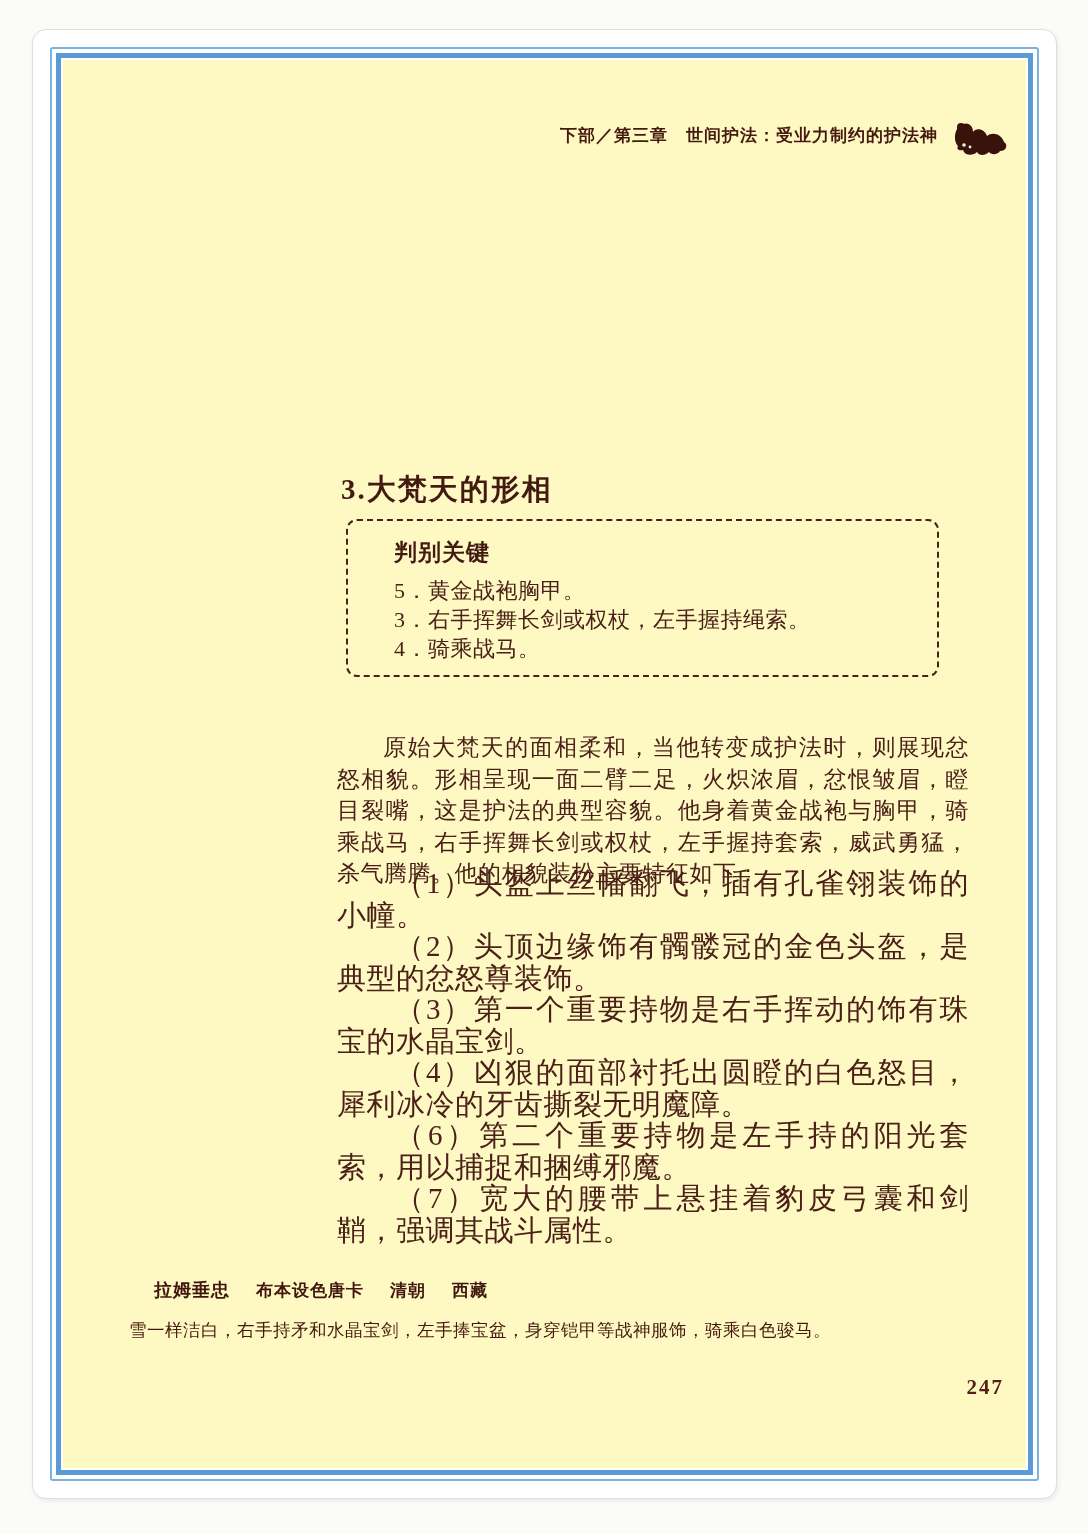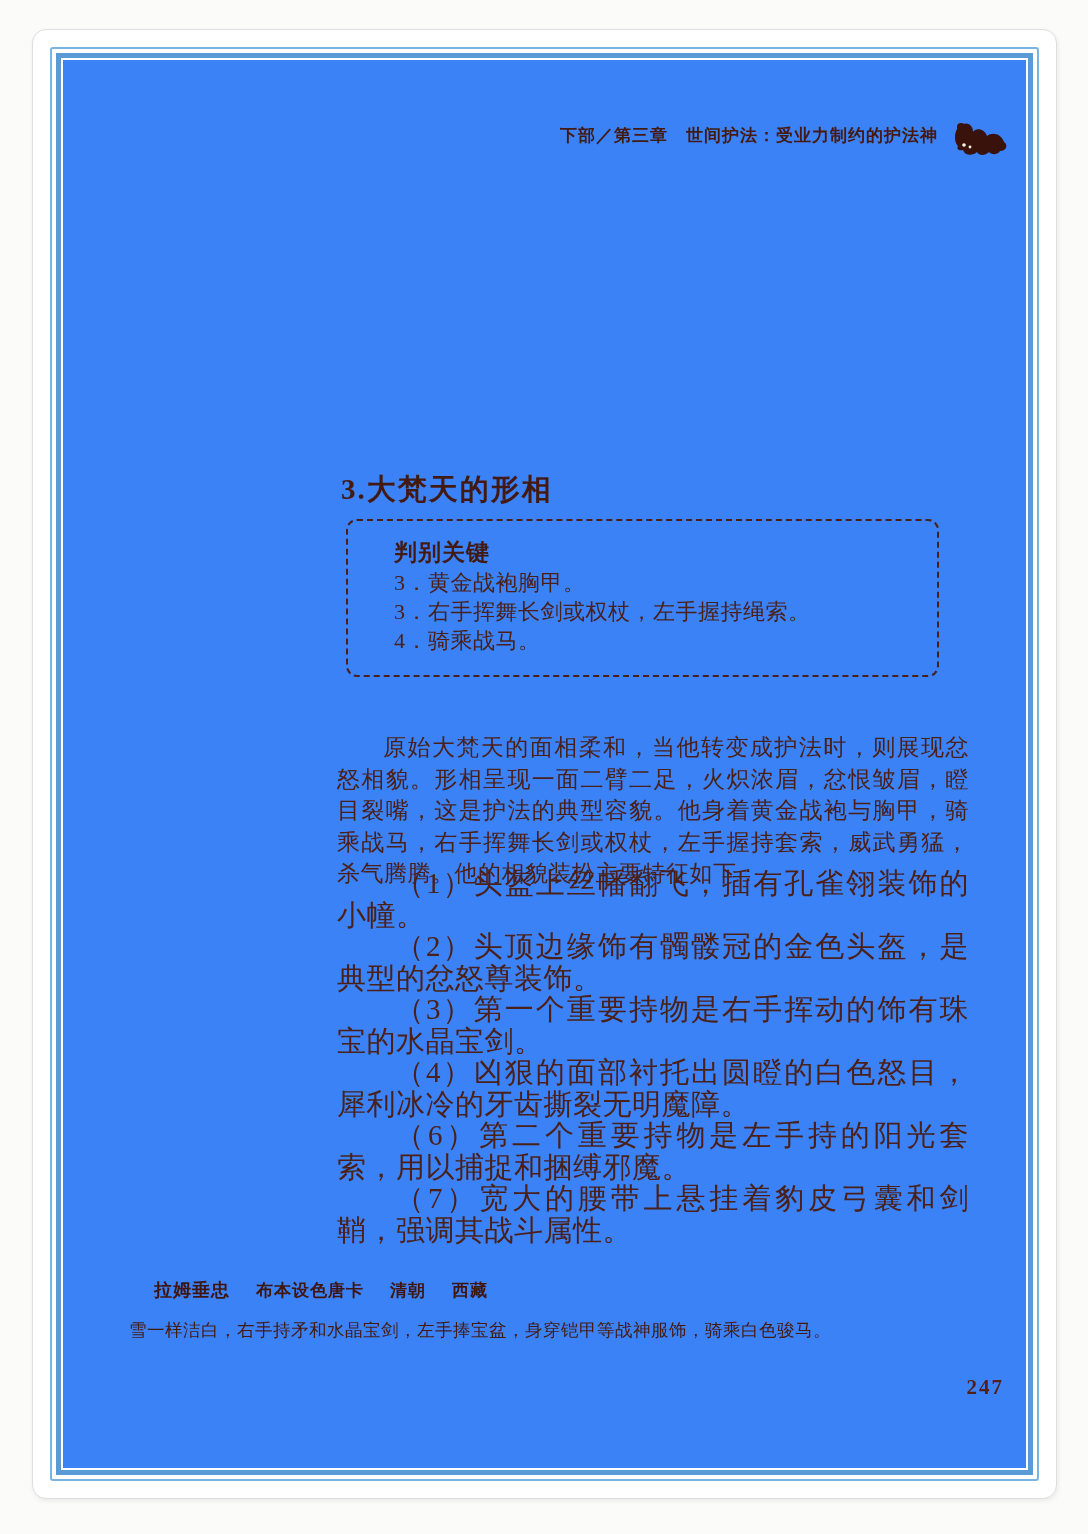--- a/index.html
+++ b/index.html
@@ -14,21 +14,21 @@
     background:#ffffff;border:1px solid #dedede;border-radius:14px;
     box-shadow:1px 2px 5px rgba(0,0,0,0.07);
   }
   .frame-thin{
     position:absolute;inset:17px;border:2px solid #79b3e2;border-radius:3px;
   }
   .frame-thick{
     position:absolute;inset:23px;border:5px solid #5a9bd7;
   }
   .page-content{
-    position:absolute;inset:30px;background:#3b82f6;overflow:hidden;
+    position:absolute;inset:30px;background:#fef9c3;overflow:hidden;
   }
   
   .running-header{
     position:absolute;top:50px;right:16px;
     display:flex;align-items:center;gap:8px;
   }
   .running-header-text{
     font-size:17px;font-weight:bold;color:#45190f;letter-spacing:1px;
   }
   .ornament{width:64px;height:46px;margin-top:4px;}
@@ -51,20 +51,21 @@
   .para-2{top:649px;}
   .indent{text-indent:2em;}
   
   .key-box{
     position:absolute;left:283px;top:459px;width:593px;height:158px;
     border:2px dashed #4a2018;border-radius:11px;
     padding:16px 14px 10px 46px;box-sizing:border-box;
   }
   .key-box-title{
     font-size:23px;font-weight:bold;color:#431a12;letter-spacing:1px;
+    margin-bottom:8px;
   }
   .key-item{
     font-size:22px;line-height:29px;color:#4b2019;letter-spacing:0.5px;
     word-break:break-all;
   }
   
   .features{
     position:absolute;left:274px;top:808px;width:632px;
   }
   .feature-item{
@@ -114,21 +115,21 @@
         <circle cx="24" cy="33" r="1.4" fill="#f7f4e2"></circle>
       </svg>
     </div>
 
 
 
     <div class="h3-title">3.大梵天的形相</div>
 
     <div class="key-box">
       <div class="key-box-title">判别关键</div>
-      <div class="key-item">3．黄金战袍胸甲。</div>
+      <div class="key-item">5．黄金战袍胸甲。</div>
       <div class="key-item">3．右手挥舞长剑或权杖，左手握持绳索。</div>
       <div class="key-item">4．骑乘战马。</div>
     </div>
 
     <p class="para para-2 indent">原始大梵天的面相柔和，当他转变成护法时，则展现忿怒相貌。形相呈现一面二臂二足，火炽浓眉，忿恨皱眉，瞪目裂嘴，这是护法的典型容貌。他身着黄金战袍与胸甲，骑乘战马，右手挥舞长剑或权杖，左手握持套索，威武勇猛，杀气腾腾。他的相貌装扮主要特征如下：</p>
 
     <div class="features">
       <p class="feature-item">（1）头盔上丝幡翻飞，插有孔雀翎装饰的小幢。</p>
       <p class="feature-item">（2）头顶边缘饰有髑髅冠的金色头盔，是典型的忿怒尊装饰。</p>
       <p class="feature-item">（3）第一个重要持物是右手挥动的饰有珠宝的水晶宝剑。</p>

